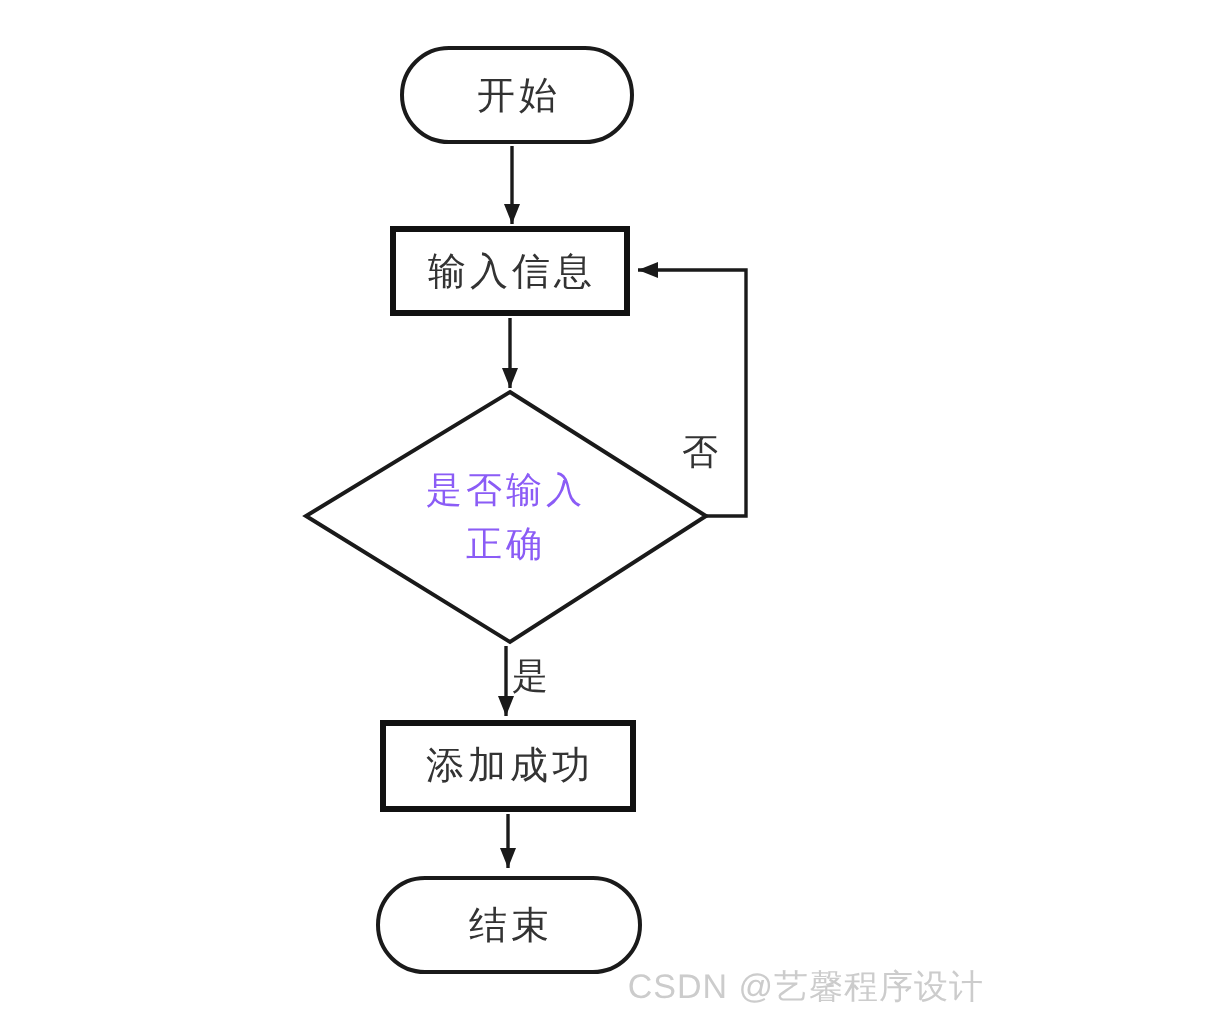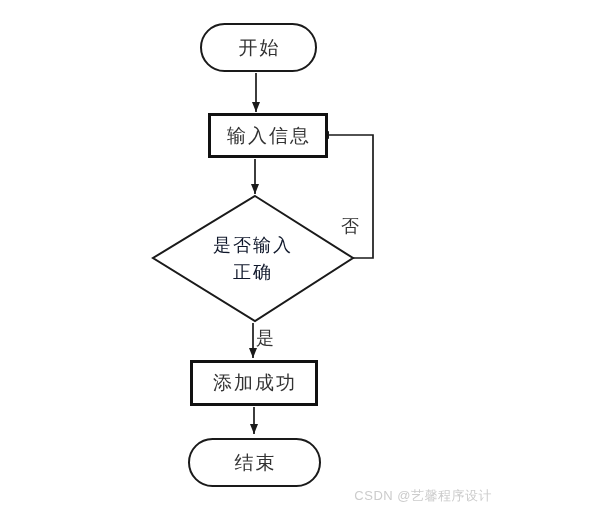--- a/index.html
+++ b/index.html
@@ -37,38 +37,38 @@
   .decision-text {
     position: absolute;
     left: 153px;
     top: 196px;
     width: 200px;
     height: 125px;
     display: flex;
     flex-direction: column;
     align-items: center;
     justify-content: center;
-    color: #0f172a;
+    color: #8b5cf6;
     font-size: 18px;
     letter-spacing: 2px;
     line-height: 27px;
     pointer-events: none;
   }
   .edge-label {
     position: absolute;
     color: #333333;
     font-size: 18px;
     line-height: 18px;
   }
   .watermark {
     position: absolute;
     right: 4px;
     bottom: 6px;
     color: #cccccc;
-    font-size: 13px;
+    font-size: 17px;
     letter-spacing: 0.5px;
   }
 </style>
 </head>
 <body>
 
 <div class="canvas">
 
   <svg class="connectors" width="615" height="511" viewBox="0 0 615 511">
     <defs>
@@ -83,21 +83,21 @@
       <path d="M353,258 L373,258 L373,135 L319,135" marker-end="url(#arrowhead)"></path>
       <path d="M253,323 L253,358" marker-end="url(#arrowhead)"></path>
       <path d="M254,407 L254,434" marker-end="url(#arrowhead)"></path>
     </g>
   </svg>
 
   <div class="node stadium" style="left:200px; top:23px; width:117px; height:49px;">
     <span>开始</span>
   </div>
 
-  <div class="node process" style="left:208px; top:113px; width:120px; height:45px;">
+  <div class="node process" style="left:195px; top:113px; width:120px; height:45px;">
     <span>输入信息</span>
   </div>
 
   <div class="decision-text">
     <span>是否输入</span>
     <span>正确</span>
   </div>
 
   <div class="edge-label" style="left:341px; top:217px;">否</div>
 

